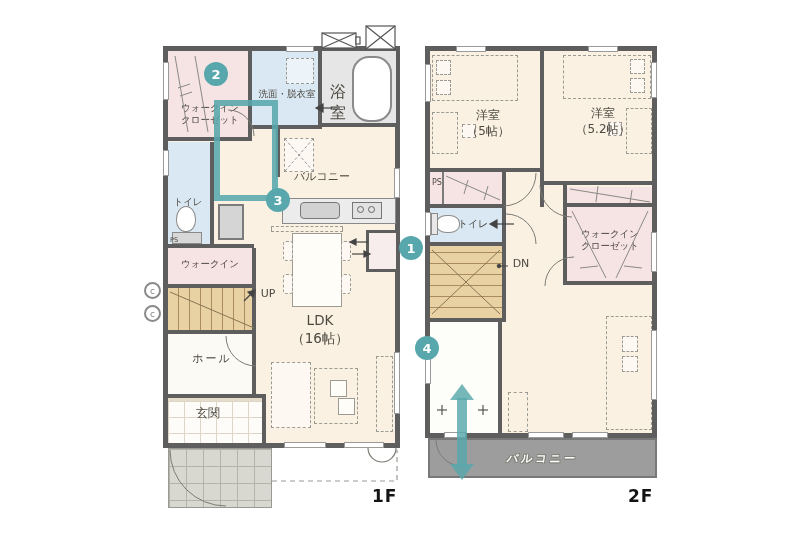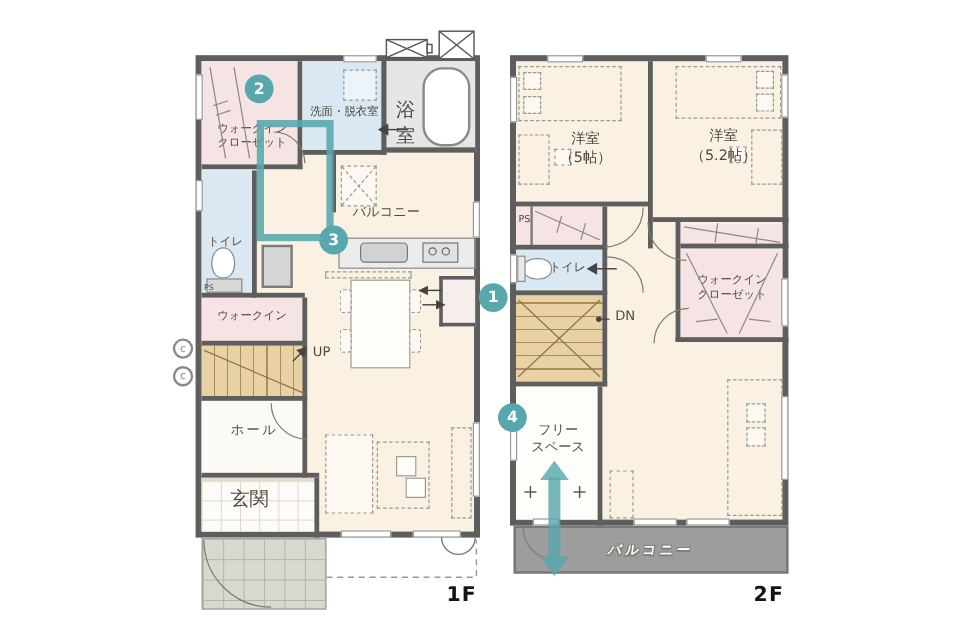--- a/index.html
+++ b/index.html
@@ -107,21 +107,23 @@
   <div class="lbl" style="left:160px;top:102px;width:100px;font-size:9.5px;">ウォークイン
 クローゼット</div>
   <div class="lbl" style="left:244px;top:88px;width:86px;font-size:9.5px;">洗面・脱衣室</div>
   <div class="lbl" style="left:324px;top:82px;width:28px;font-size:16px;">浴室</div>
   <div class="lbl" style="left:288px;top:170px;width:68px;font-size:11px;">バルコニー</div>
   <div class="lbl" style="left:164px;top:196px;width:48px;font-size:9.5px;">トイレ</div>
   <div class="lbl" style="left:168px;top:236px;width:12px;font-size:6.5px;">PS</div>
   <div class="lbl" style="left:170px;top:258px;width:80px;font-size:9.5px;">ウォークイン</div>
   <div class="lbl" style="left:254px;top:287px;width:28px;font-size:11px;">UP</div>
   <div class="lbl" style="left:176px;top:352px;width:72px;font-size:11px;letter-spacing:2px;">ホール</div>
-  <div class="lbl" style="left:178px;top:406px;width:60px;font-size:16px;">玄関</div>
+  <div class="lbl" style="left:178px;top:406px;width:60px;font-size:12px;">玄関</div>
+  <div class="lbl" style="left:286px;top:312px;width:68px;font-size:13.5px;">LDK
+（16帖）</div>
   <div class="floorlabel" style="left:372px;top:486px;">1F</div>
 
   <div class="shell" style="left:425px;top:46px;width:232px;height:392px;"></div>
   <div class="room" style="left:428px;top:438px;width:229px;height:40px;background:#9d9d9d;border:2px solid #787878;display:flex;align-items:center;justify-content:center;">
     <span class="balcony-lbl">バルコニー</span>
   </div>
 
   <div class="room" style="left:430px;top:172px;width:76px;height:32px;background:#f6e3e3;border-left:0;"></div>
   <div class="abs" style="left:430px;top:172px;width:14px;height:32px;border-right:2px solid #7b7b7b;"></div>
   <div class="room" style="left:430px;top:208px;width:76px;height:34px;background:#d9e8f3;"></div>
@@ -175,22 +177,20 @@
 
   <div class="lbl" style="left:452px;top:108px;width:72px;font-size:12px;">洋室
 （5帖）</div>
   <div class="lbl" style="left:556px;top:106px;width:94px;font-size:12px;">洋室
 （5.2帖）</div>
   <div class="lbl" style="left:429px;top:178px;width:16px;font-size:8px;">PS</div>
   <div class="lbl" style="left:448px;top:217px;width:50px;font-size:10px;">トイレ</div>
   <div class="lbl" style="left:506px;top:257px;width:30px;font-size:11px;">DN</div>
   <div class="lbl" style="left:562px;top:228px;width:96px;font-size:9.5px;">ウォークイン
 クローゼット</div>
-  <div class="lbl" style="left:428px;top:352px;width:74px;font-size:11px;">フリー
-スペース</div>
   <div class="floorlabel" style="left:628px;top:486px;">2F</div>
 
   <svg class="overlay" width="800" height="533" viewBox="0 0 800 533">
 
     <g stroke="#555" fill="#fff" stroke-width="1.2">
       <rect x="322" y="33" width="34" height="15"></rect>
         <line x1="322" y1="33" x2="356" y2="48"></line>
         <line x1="322" y1="48" x2="356" y2="33"></line>
       <rect x="356" y="37" width="4" height="7"></rect>
       <rect x="366" y="26" width="29" height="23"></rect>

